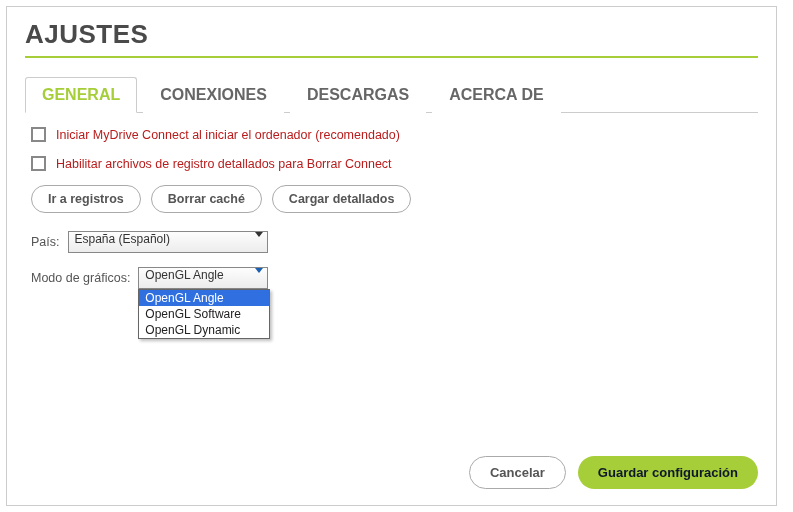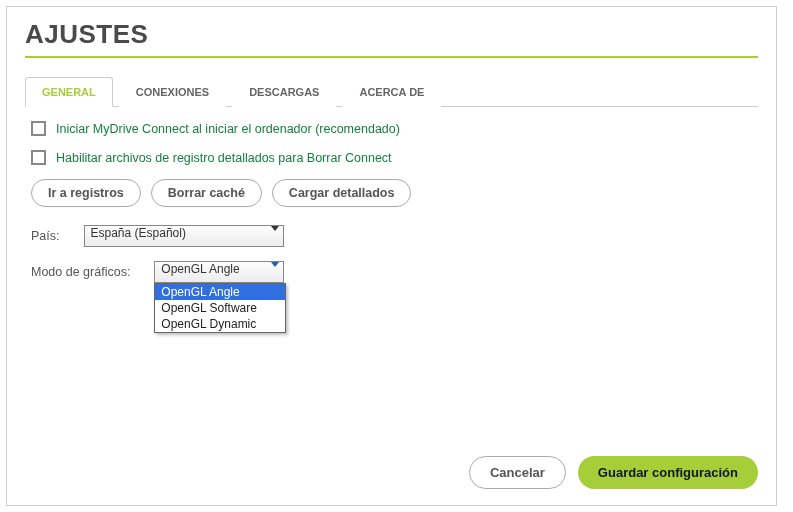--- a/index.html
+++ b/index.html
@@ -29,21 +29,21 @@
     background: #a6ce39;
     margin-bottom: 18px;
   }
   .tabs {
     display: flex;
     border-bottom: 1px solid #ccc;
     position: relative;
   }
   .tab {
     padding: 8px 16px;
-    font-size: 11px;
+    font-size: 16px;
     font-weight: bold;
     color: #666;
     cursor: pointer;
     border: 1px solid transparent;
     border-bottom: none;
     position: relative;
     bottom: -1px;
     background: #fff;
   }
   .tab.active {
@@ -56,21 +56,21 @@
     margin-left: 6px;
   }
   .panel {
     padding: 14px 6px 0 6px;
   }
   .checkbox-row {
     display: flex;
     align-items: center;
     margin-bottom: 14px;
     font-size: 12.5px;
-    color: #15803d;
+    color: #b91c1c;
   }
   .checkbox {
     width: 15px;
     height: 15px;
     border: 2px solid #888;
     margin-right: 10px;
     cursor: pointer;
   }
   .btn-row {
     display: flex;
@@ -86,21 +86,20 @@
     font-weight: bold;
     color: #555;
     cursor: pointer;
   }
   .field-row {
     display: flex;
     align-items: center;
     margin-bottom: 14px;
     font-size: 12.5px;
     color: #555;
-    gap: 16px;
   }
   .field-label {
     margin-right: 8px;
   }
   .select {
     display: inline-flex;
     align-items: flex-start;
     justify-content: space-between;
     border: 1px solid #888;
     background: linear-gradient(#fdfdfd,#ececec);

